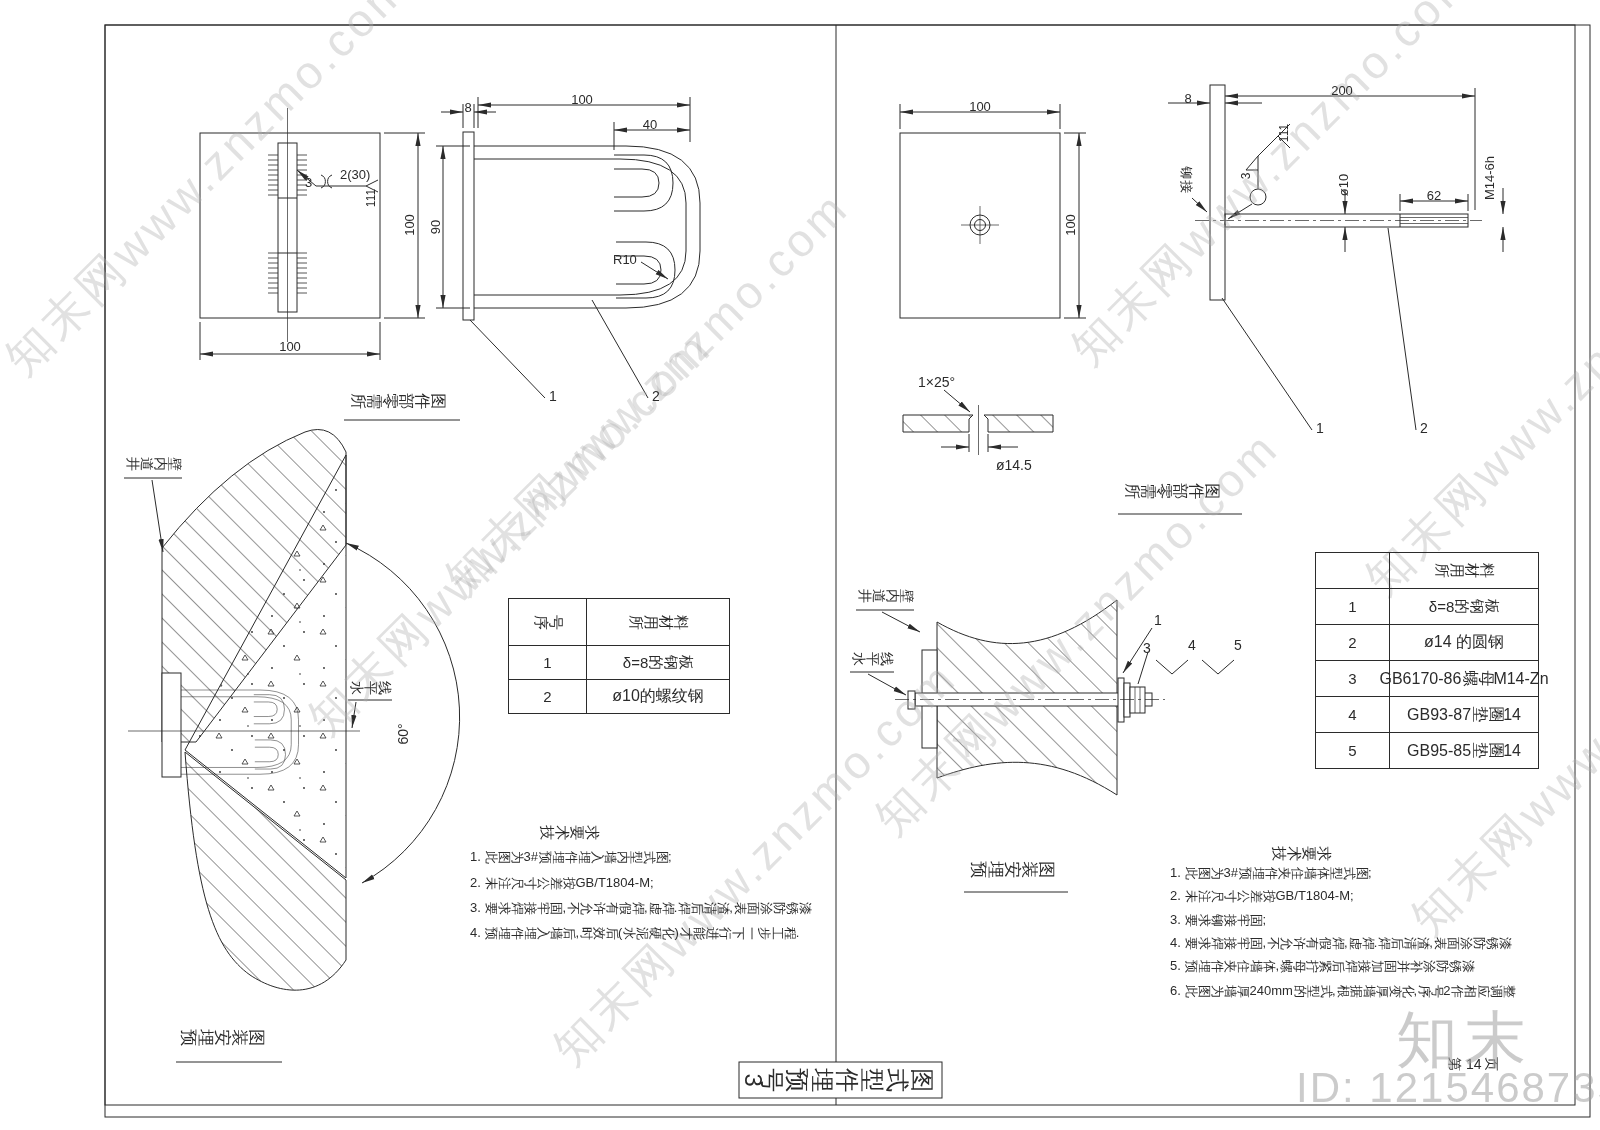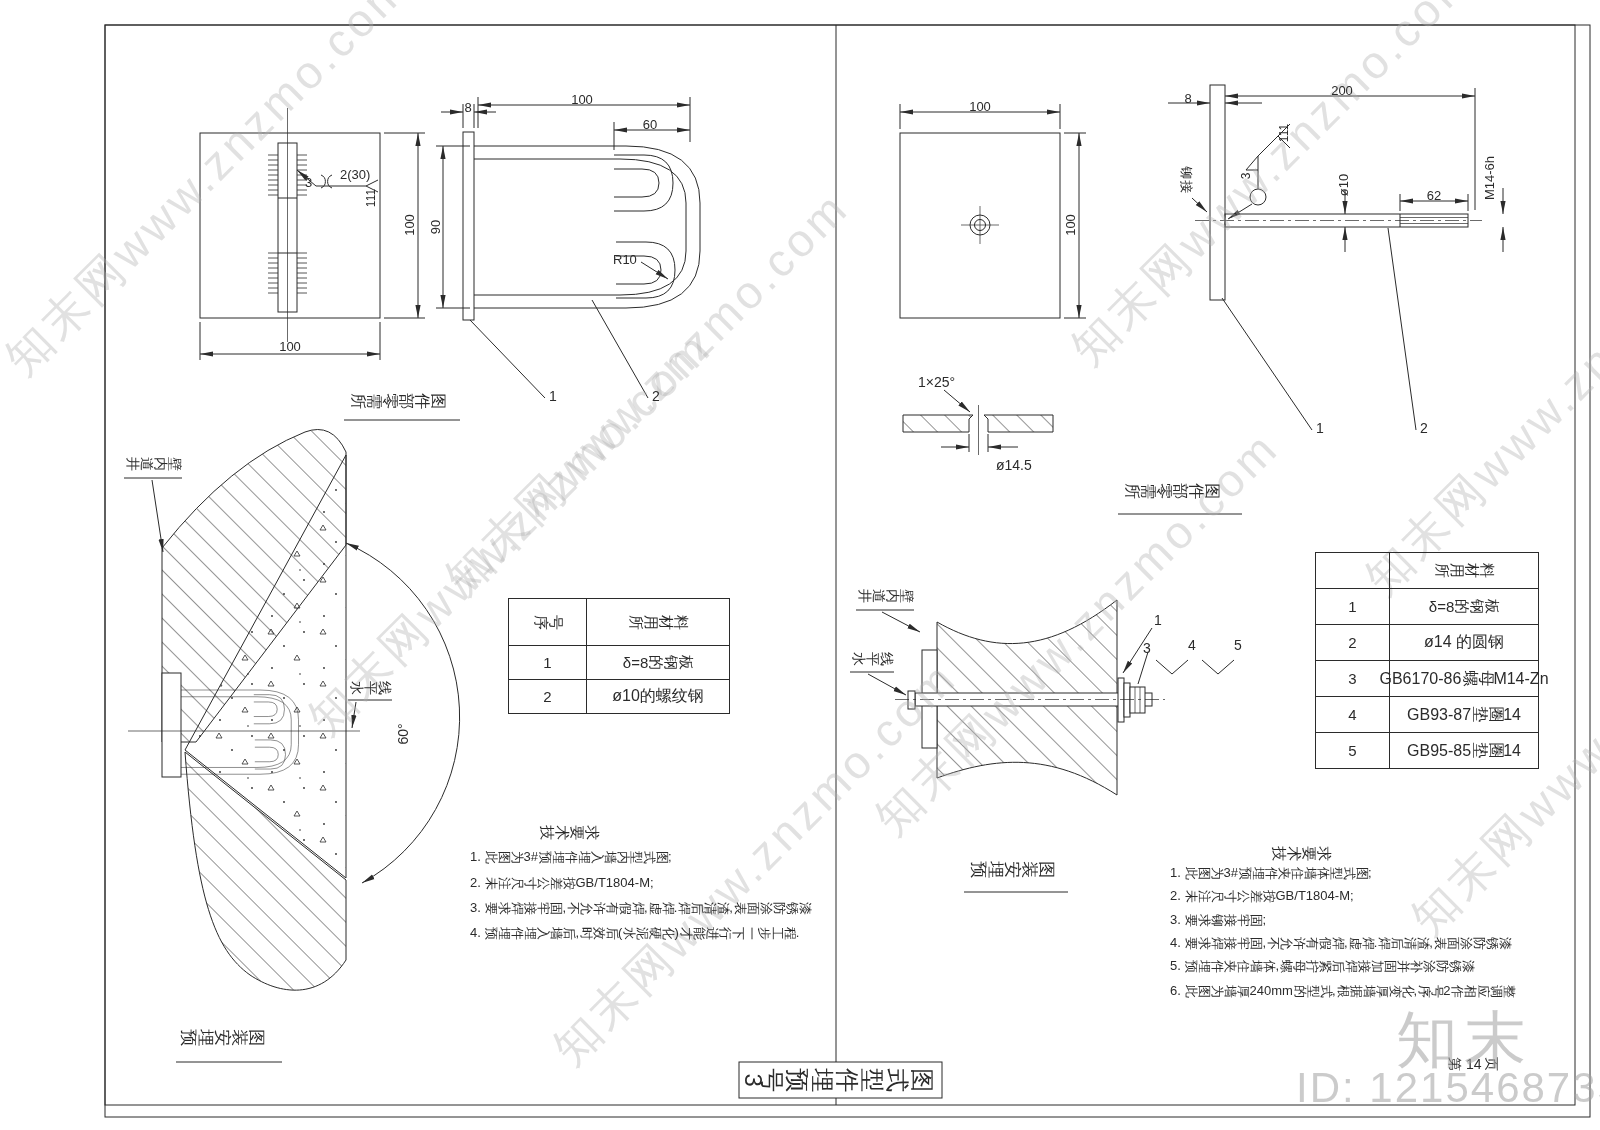--- a/index.html
+++ b/index.html
@@ -236,21 +236,21 @@
   <div class="wm" style="left:1398px;top:905px">知末网www.znzmo.com</div>
 
   <div class="t s13 ctr" style="left:290px;top:340px">100</div>
   <div class="t s13 vdim" style="left:410px;top:225px">100</div>
   <div class="t s13" style="left:305px;top:176px">3</div>
   <div class="t s13" style="left:340px;top:168px">2(30)</div>
   <div class="t s12 vdim" style="left:372px;top:198px">111</div>
 
   <div class="t s13 ctr" style="left:468px;top:101px">8</div>
   <div class="t s13 ctr" style="left:582px;top:93px">100</div>
-  <div class="t s13 ctr" style="left:650px;top:118px">60</div>
+  <div class="t s13 ctr" style="left:650px;top:118px">40</div>
   <div class="t s13 vdim" style="left:436px;top:227px">90</div>
   <div class="t s13" style="left:613px;top:253px">R10</div>
   <div class="t s14" style="left:549px;top:388px">1</div>
   <div class="t s14" style="left:652px;top:388px">2</div>
 
   <div class="t s16" style="left:350px;top:392px"><span class="rc">所</span><span class="rc">需</span><span class="rc">零</span><span class="rc">部</span><span class="rc">件</span><span class="rc">图</span></div>
   <div class="t s17" style="left:180px;top:1028px"><span class="rc">预</span><span class="rc">埋</span><span class="rc">安</span><span class="rc">装</span><span class="rc">图</span></div>
 
   <div class="t s14" style="left:126px;top:456px"><span class="rc">井</span><span class="rc">道</span><span class="rc">内</span><span class="rc">壁</span></div>
   <div class="t s14" style="left:350px;top:680px"><span class="rc">水</span><span class="rc">平</span><span class="rc">线</span></div>

